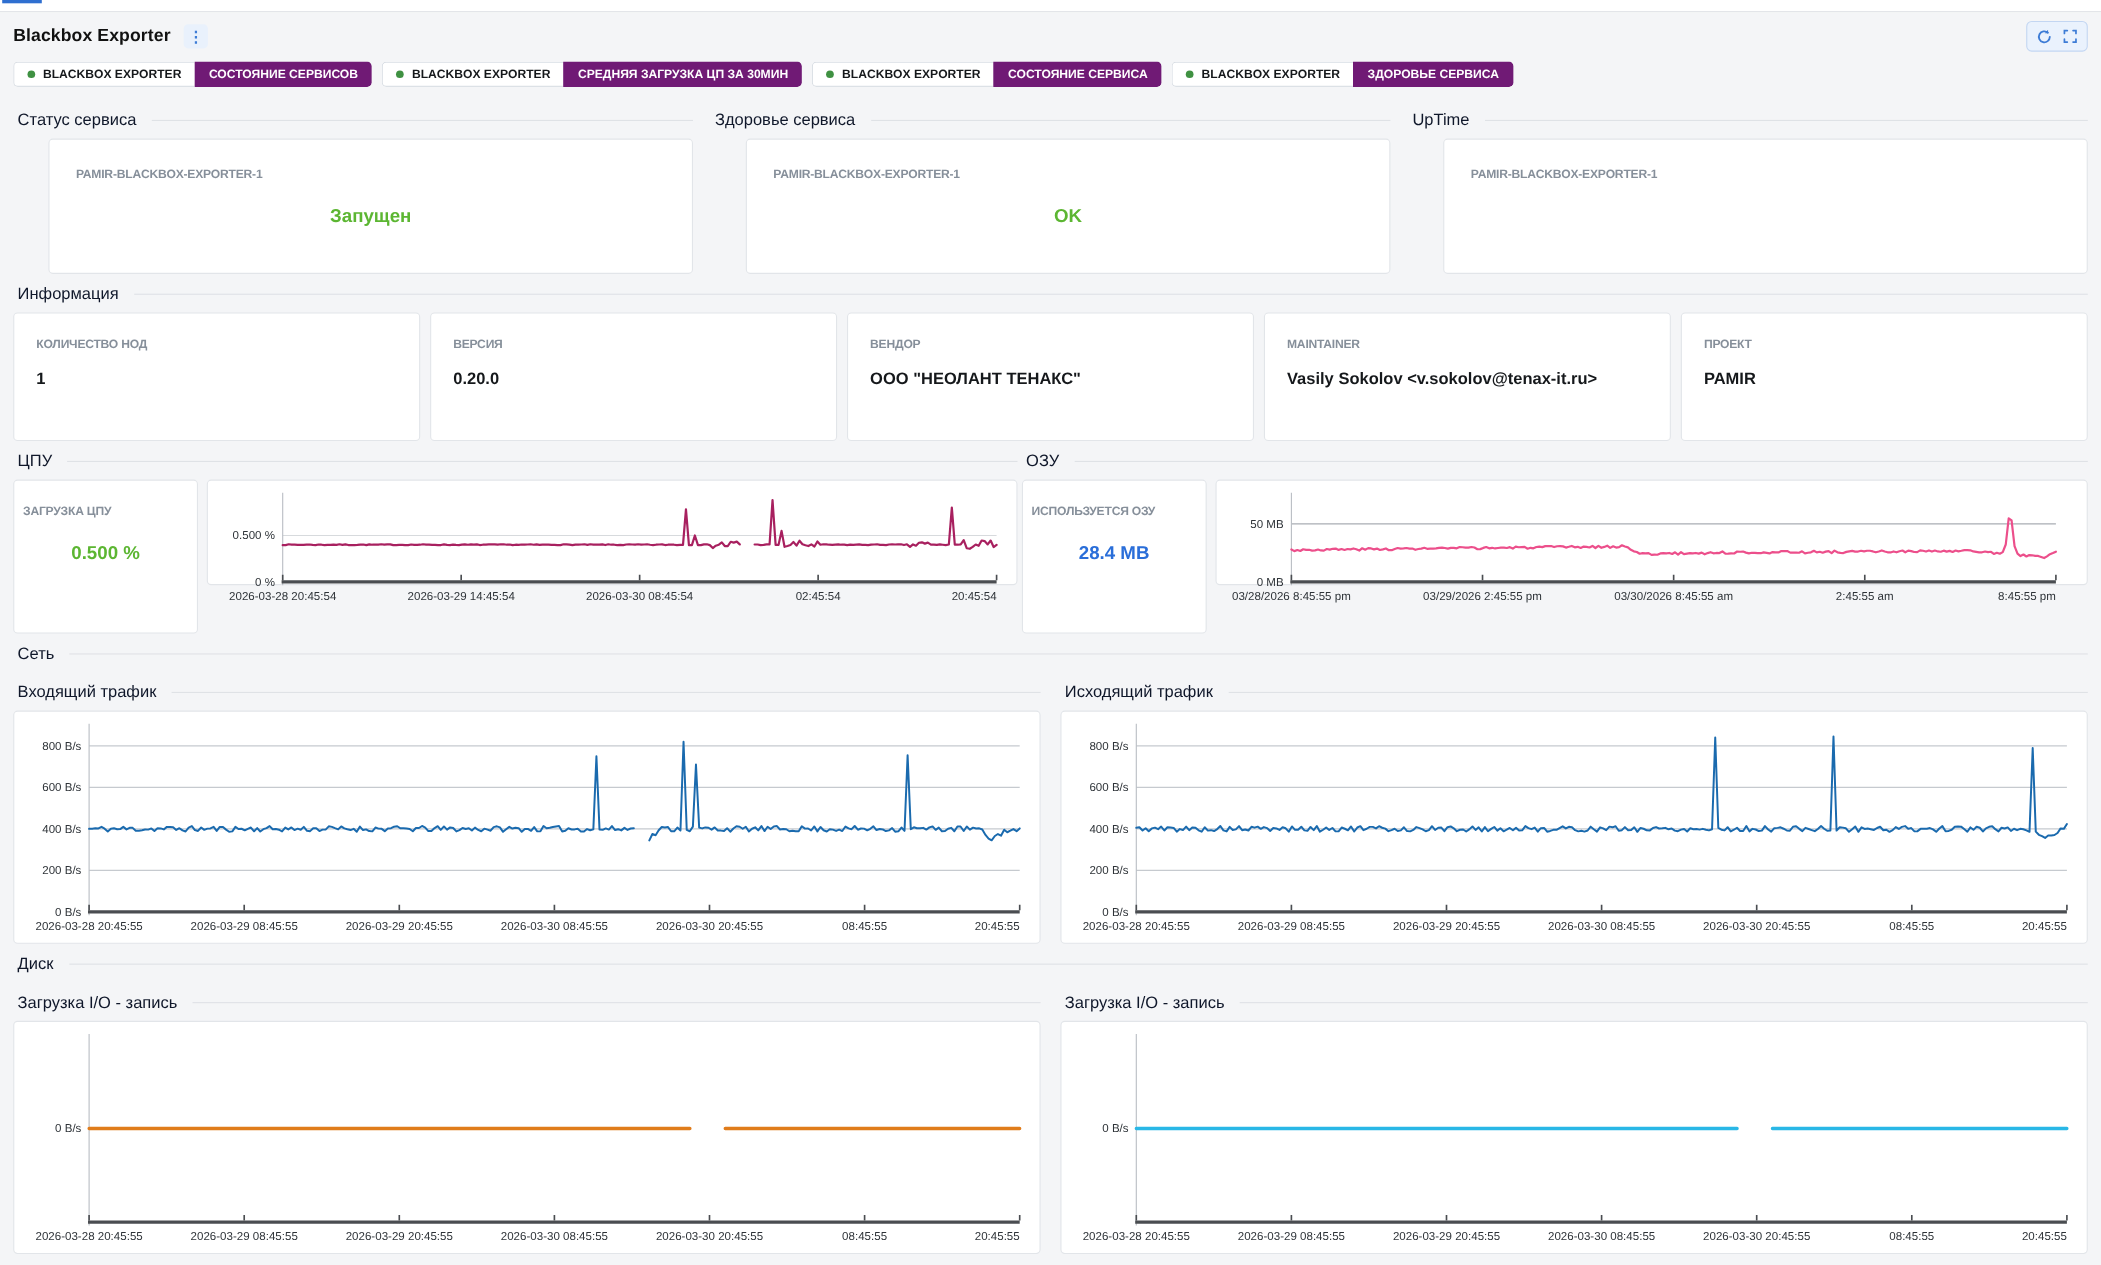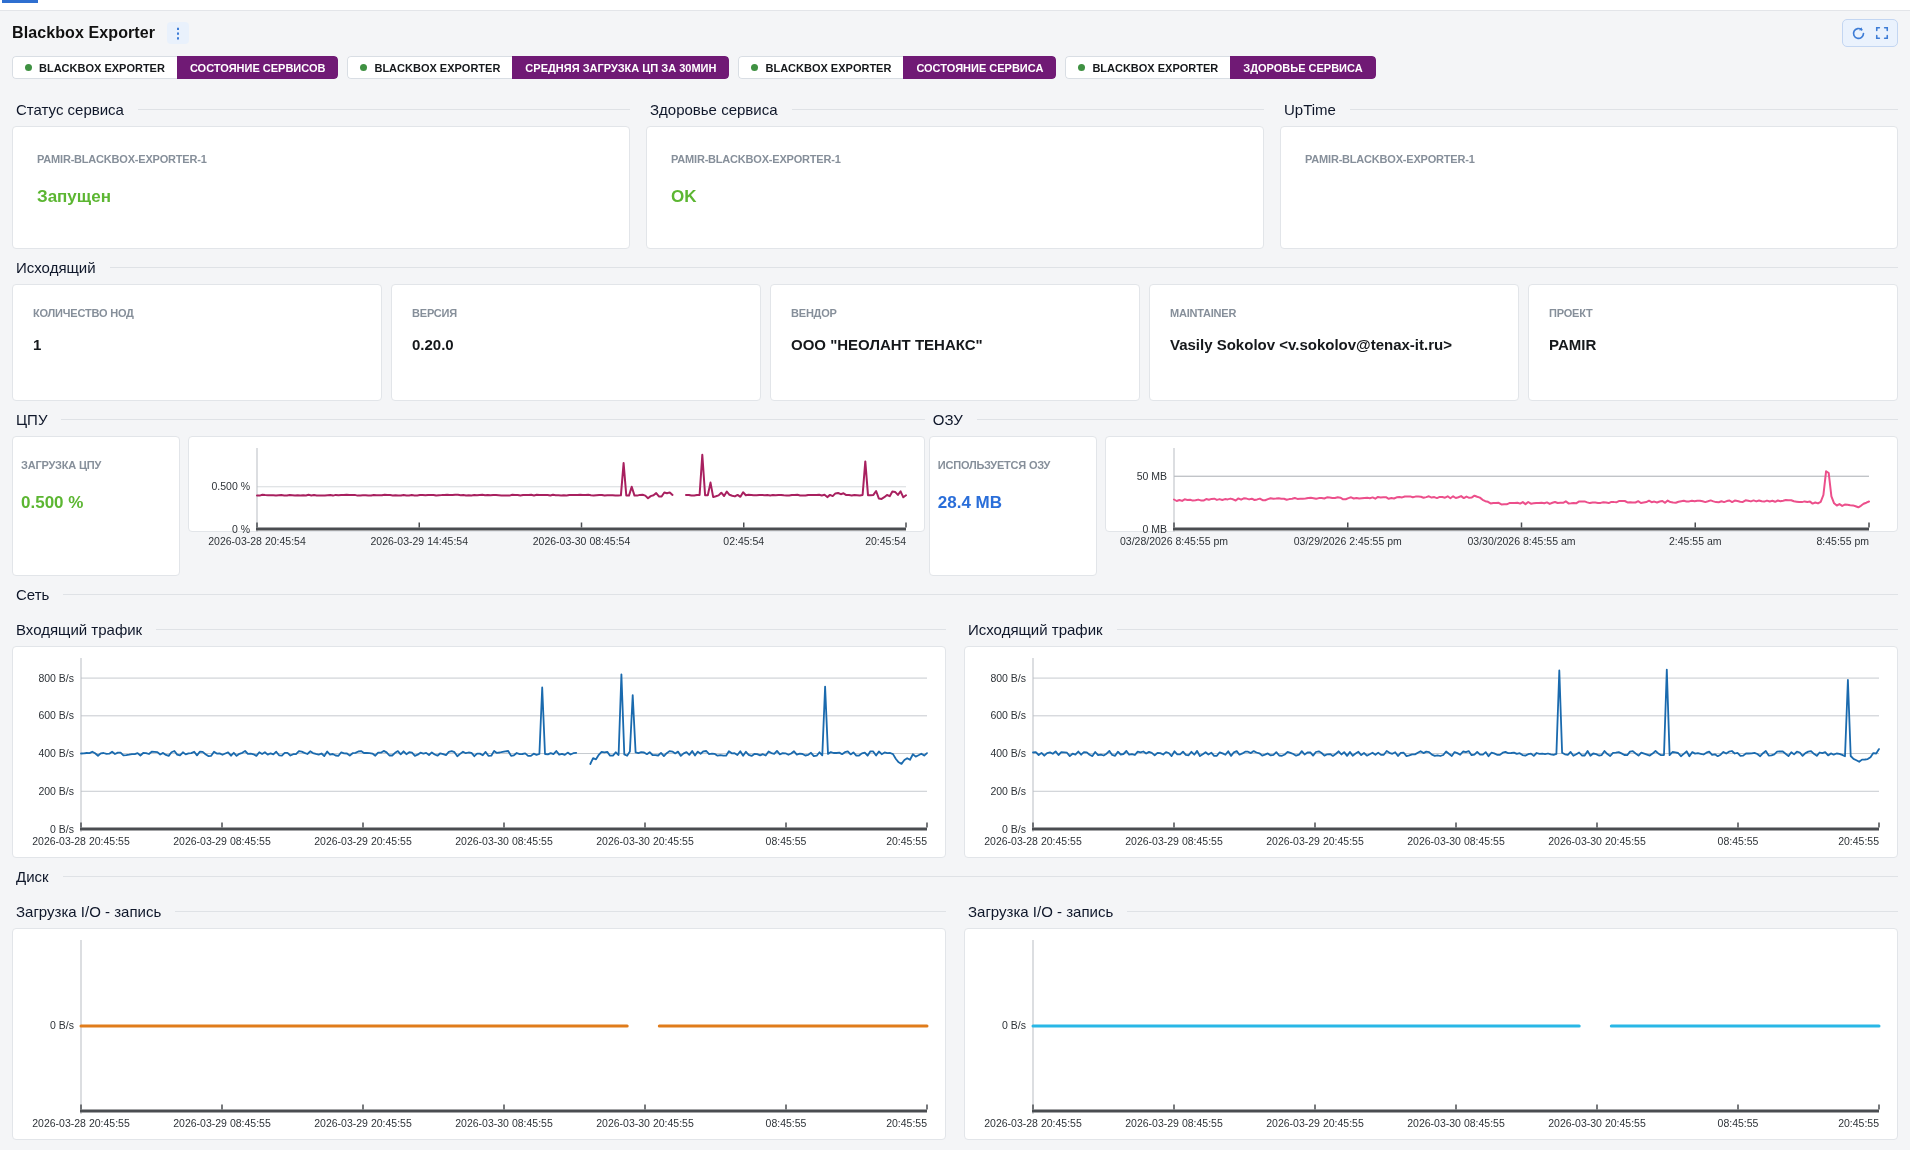--- a/index.html
+++ b/index.html
@@ -36,23 +36,23 @@
 
   
   .sec-hdr { display:flex; align-items:center; margin:10px 0 8px 4px; }
   .sec-hdr .sec-label { font-size:15px; color:#0f172a; white-space:nowrap; }
   .sec-hdr .sec-rule { flex:1; height:1px; background:#dfe2e6; margin-left:14px; }
 
   .card { background:#fff; border:1px solid #e2e5e9; border-radius:4px; }
 
   
   .row3 { display:grid; grid-template-columns:1fr 1fr 1fr; gap:16px; }
-  .stat-card { height:123px; padding:26px 24px; }
+  .stat-card { height:123px; padding:26px 24px;margin-left:32px; }
   .stat-label { font-size:11px; font-weight:bold; color:#868f9a; letter-spacing:-0.2px; }
-  .stat-value { margin-top:22px; font-size:17px; font-weight:bold; }
+  .stat-value { margin-top:22px; font-size:17px; font-weight:bold;text-align:center; }
 
   
   .row5 { display:grid; grid-template-columns:repeat(5,1fr); gap:9px; }
   .info-card { height:117px; padding:22px 20px; }
   .info-value { margin-top:17px; font-size:15px; font-weight:bold; color:#15181b; }
 
   
   .row2-metrics { display:grid; grid-template-columns:48.4% 1fr; column-gap:4px; }
   .metric-flex { display:flex; gap:8px; }
   .mini-stat { width:168px; height:140px; padding:22px 8px; flex:none; }
@@ -160,21 +160,21 @@
           <span class="sec-rule"></span>
         </div>
       <div class="card stat-card">
         <div class="stat-label">PAMIR-BLACKBOX-EXPORTER-1</div>
       </div>
     </div>
   </div>
 
   <div>
     <div class="sec-hdr">
-        <span class="sec-label">Исходящий</span>
+        <span class="sec-label">Информация</span>
         <span class="sec-rule"></span>
       </div>
     <div class="row5">
       <div class="card info-card">
         <div class="stat-label">КОЛИЧЕСТВО НОД</div>
         <div class="info-value">1</div>
       </div>
       <div class="card info-card">
         <div class="stat-label">ВЕРСИЯ</div>
         <div class="info-value">0.20.0</div>

